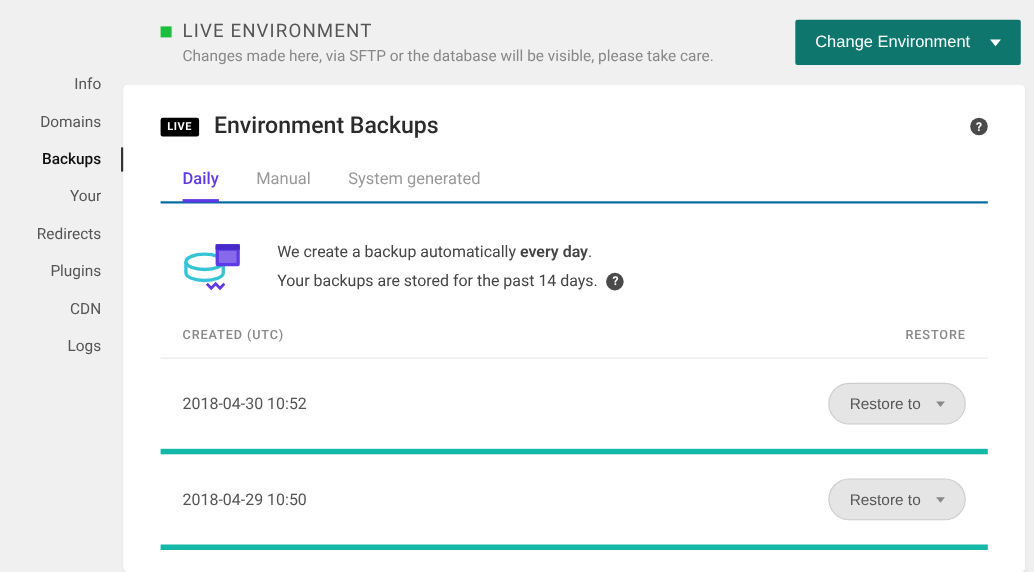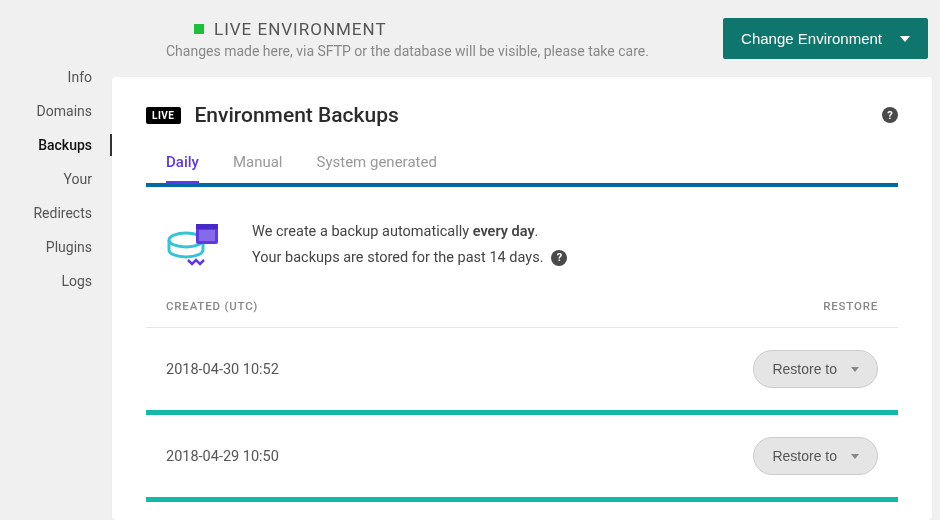--- a/index.html
+++ b/index.html
@@ -41,21 +41,21 @@
   }
   .main { flex: 1; display: flex; flex-direction: column; }
   .topbar {
     display: flex;
     align-items: center;
     justify-content: space-between;
     padding: 18px 12px 18px 34px;
     background: #f0f0f0;
   }
   .env-block { }
-  .env-title-row { display: flex; align-items: center; gap: 10px; margin-left: 48px; }
+  .env-title-row { display: flex; align-items: center; gap: 10px; }
   .env-square {
     width: 10px; height: 10px;
     background: #1bbf3c;
   }
   .env-title {
     font-size: 17px;
     letter-spacing: 1px;
     color: #555;
     font-weight: 400;
   }
@@ -112,21 +112,21 @@
     font-size: 11px;
     display: inline-flex;
     align-items: center;
     justify-content: center;
     font-weight: 700;
   }
   .tabs {
     display: flex;
     gap: 34px;
     margin-top: 26px;
-    border-bottom: 4px solid #0369a1;
+    border-bottom: 2px solid #0369a1;
     padding-left: 20px;
   }
   .tab {
     padding-bottom: 12px;
     font-size: 15px;
     color: #999;
     cursor: pointer;
     position: relative;
   }
   .tab.active {
@@ -192,20 +192,21 @@
 <body>
 
 <div class="container">
   <nav class="sidebar">
     <div class="sidebar-item"><span>Info</span></div>
     <div class="sidebar-item"><span>Domains</span></div>
     <div class="sidebar-item active"><span>Backups</span></div>
     <div class="sidebar-item"><span>Your</span></div>
     <div class="sidebar-item"><span>Redirects</span></div>
     <div class="sidebar-item"><span>Plugins</span></div>
+    <div class="sidebar-item"><span>CDN</span></div>
     <div class="sidebar-item"><span>Logs</span></div>
   </nav>
 
   <div class="main">
     <div class="topbar">
       <div class="env-block">
         <div class="env-title-row">
           <span class="env-square"></span>
           <span class="env-title">LIVE ENVIRONMENT</span>
         </div>

